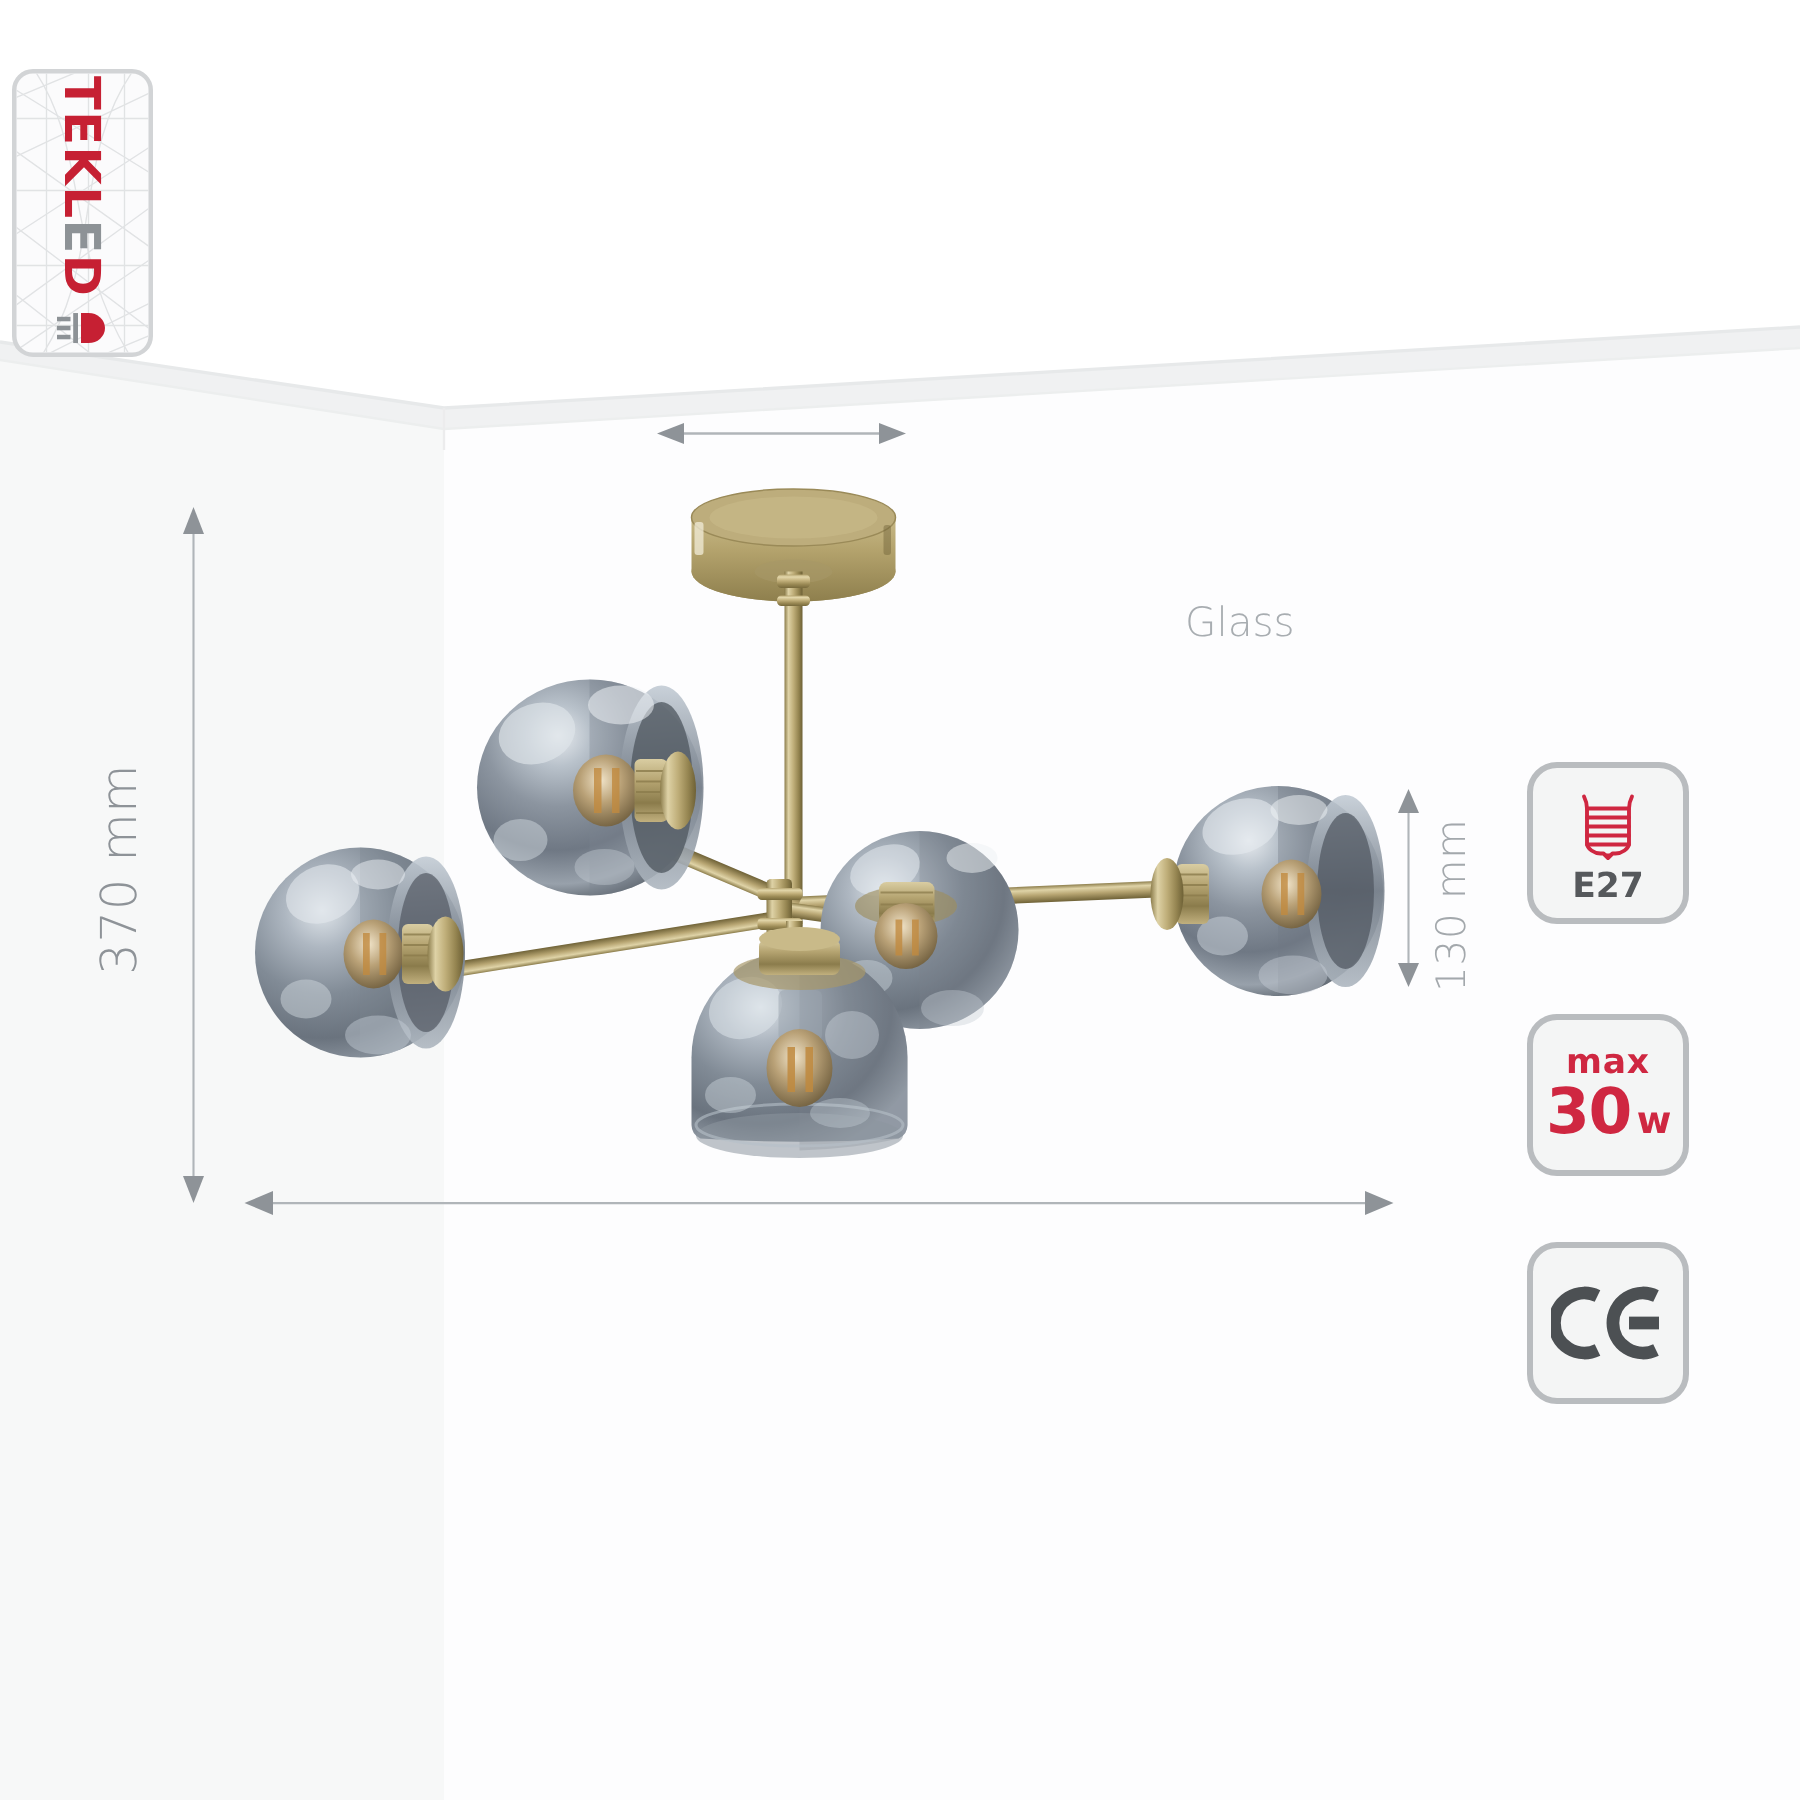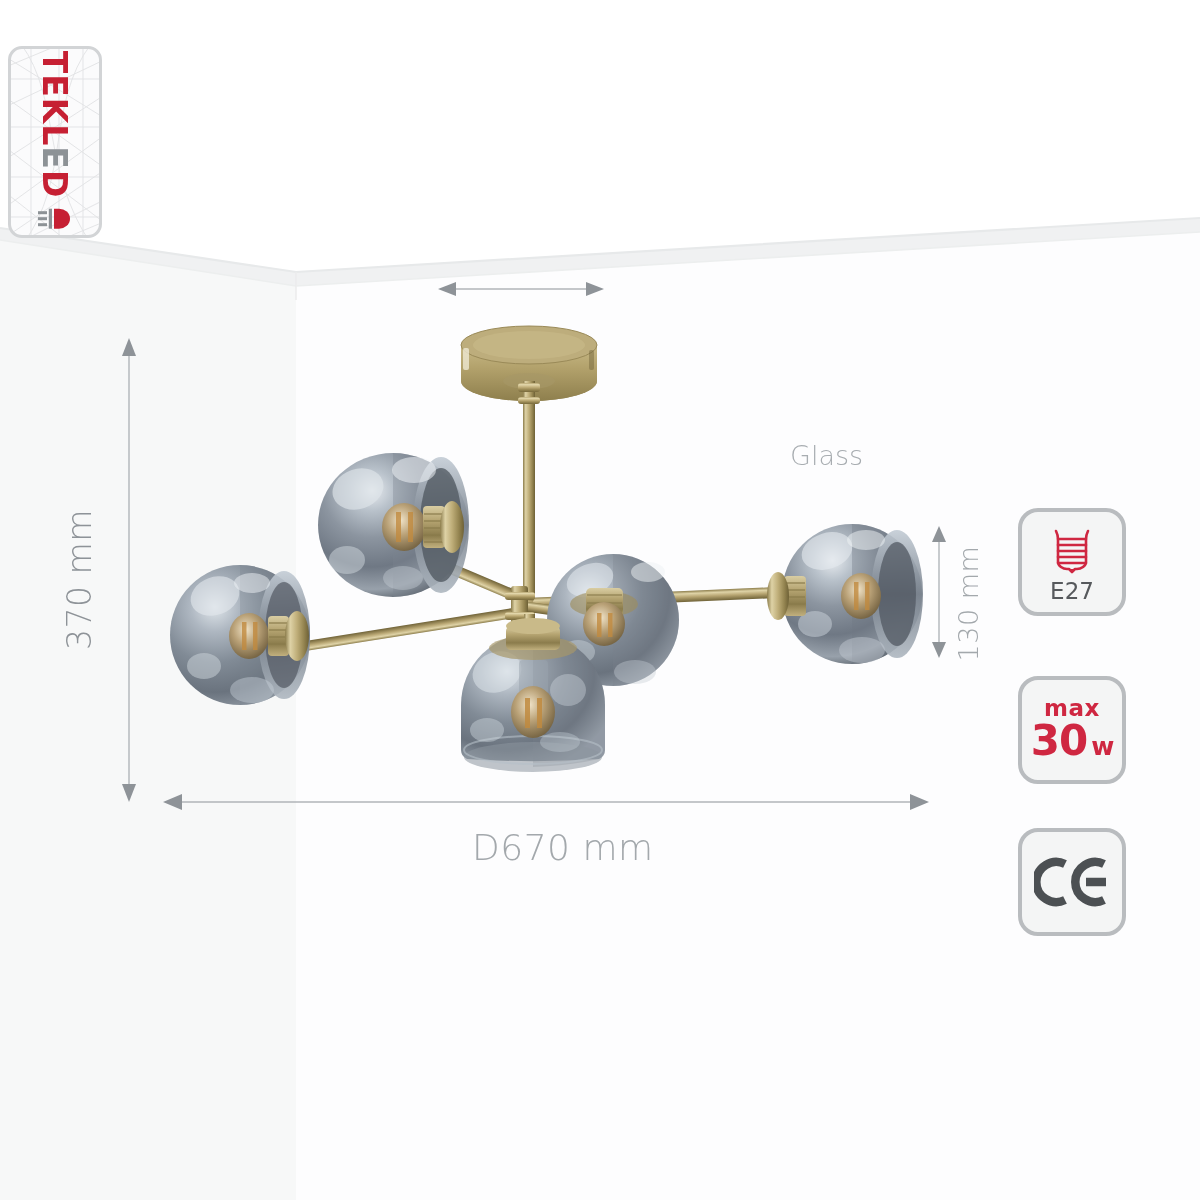--- a/index.html
+++ b/index.html
@@ -98,21 +98,21 @@
     align-items: center;
     justify-content: center;
     flex-direction: column;
   }
   .badge-e27 { left: 1018px; top: 508px; }
   .badge-watt { left: 1018px; top: 676px; }
   .badge-ce  { left: 1018px; top: 828px; }
 
   .e27-text {
     font-family: "DejaVu Sans", sans-serif;
-    font-weight: normal;
+    font-weight: bold;
     font-size: 23px;
     color: #56595c;
     line-height: 1;
     margin-top: 2px;
   }
   .watt-max {
     font-family: "DejaVu Sans", sans-serif;
     font-weight: bold;
     font-size: 23px;
     color: #cf2741;
@@ -128,21 +128,21 @@
     letter-spacing: -1px;
     display: flex;
     align-items: baseline;
     gap: 4px;
   }
   .watt-unit { font-size: 25px; }
 
   
   .glass-note {
     position: absolute;
-    left: 790px; top: 438px;
+    left: 790px; top: 398px;
     color: #a8adb1;
     font-family: "DejaVu Sans", sans-serif;
     font-weight: 300;
     font-size: 27px;
     line-height: 1.36;
     white-space: nowrap;
   }
 
   
   .lamp { position: absolute; left: 0; top: 0; }
@@ -407,21 +407,20 @@
     <polygon points="13,2 6,20 20,20" fill="#8e9398"></polygon>
     <polygon points="13,466 6,448 20,448" fill="#8e9398"></polygon>
   </svg>
   <div class="dim-label dark" style="left:-6px; top:560px; width:170px; text-align:center; font-size:33px; transform:rotate(-90deg);">370 mm</div>
 
   <svg class="dim-svg" style="left:160px; top:789px;" width="772" height="26" viewBox="0 0 772 26">
     <line x1="18" y1="13" x2="754" y2="13" stroke="#b0b5b9" stroke-width="1.5"></line>
     <polygon points="3,13 22,5 22,21" fill="#8e9398"></polygon>
     <polygon points="769,13 750,5 750,21" fill="#8e9398"></polygon>
   </svg>
-  <div class="dim-label" style="left:472px; top:827px; font-size:36px;">D670 mm</div>
 
   <svg class="dim-svg" style="left:927px; top:524px;" width="24" height="136" viewBox="0 0 24 136">
     <line x1="12" y1="14" x2="12" y2="122" stroke="#b0b5b9" stroke-width="1.4"></line>
     <polygon points="12,2 5,18 19,18" fill="#8e9398"></polygon>
     <polygon points="12,134 5,118 19,118" fill="#8e9398"></polygon>
   </svg>
   <div class="dim-label" style="left:903px; top:588px; width:130px; text-align:center; font-size:27px; transform:rotate(-90deg);">130 mm</div>
 
   <div class="glass-note">
     <div>Glass</div>

